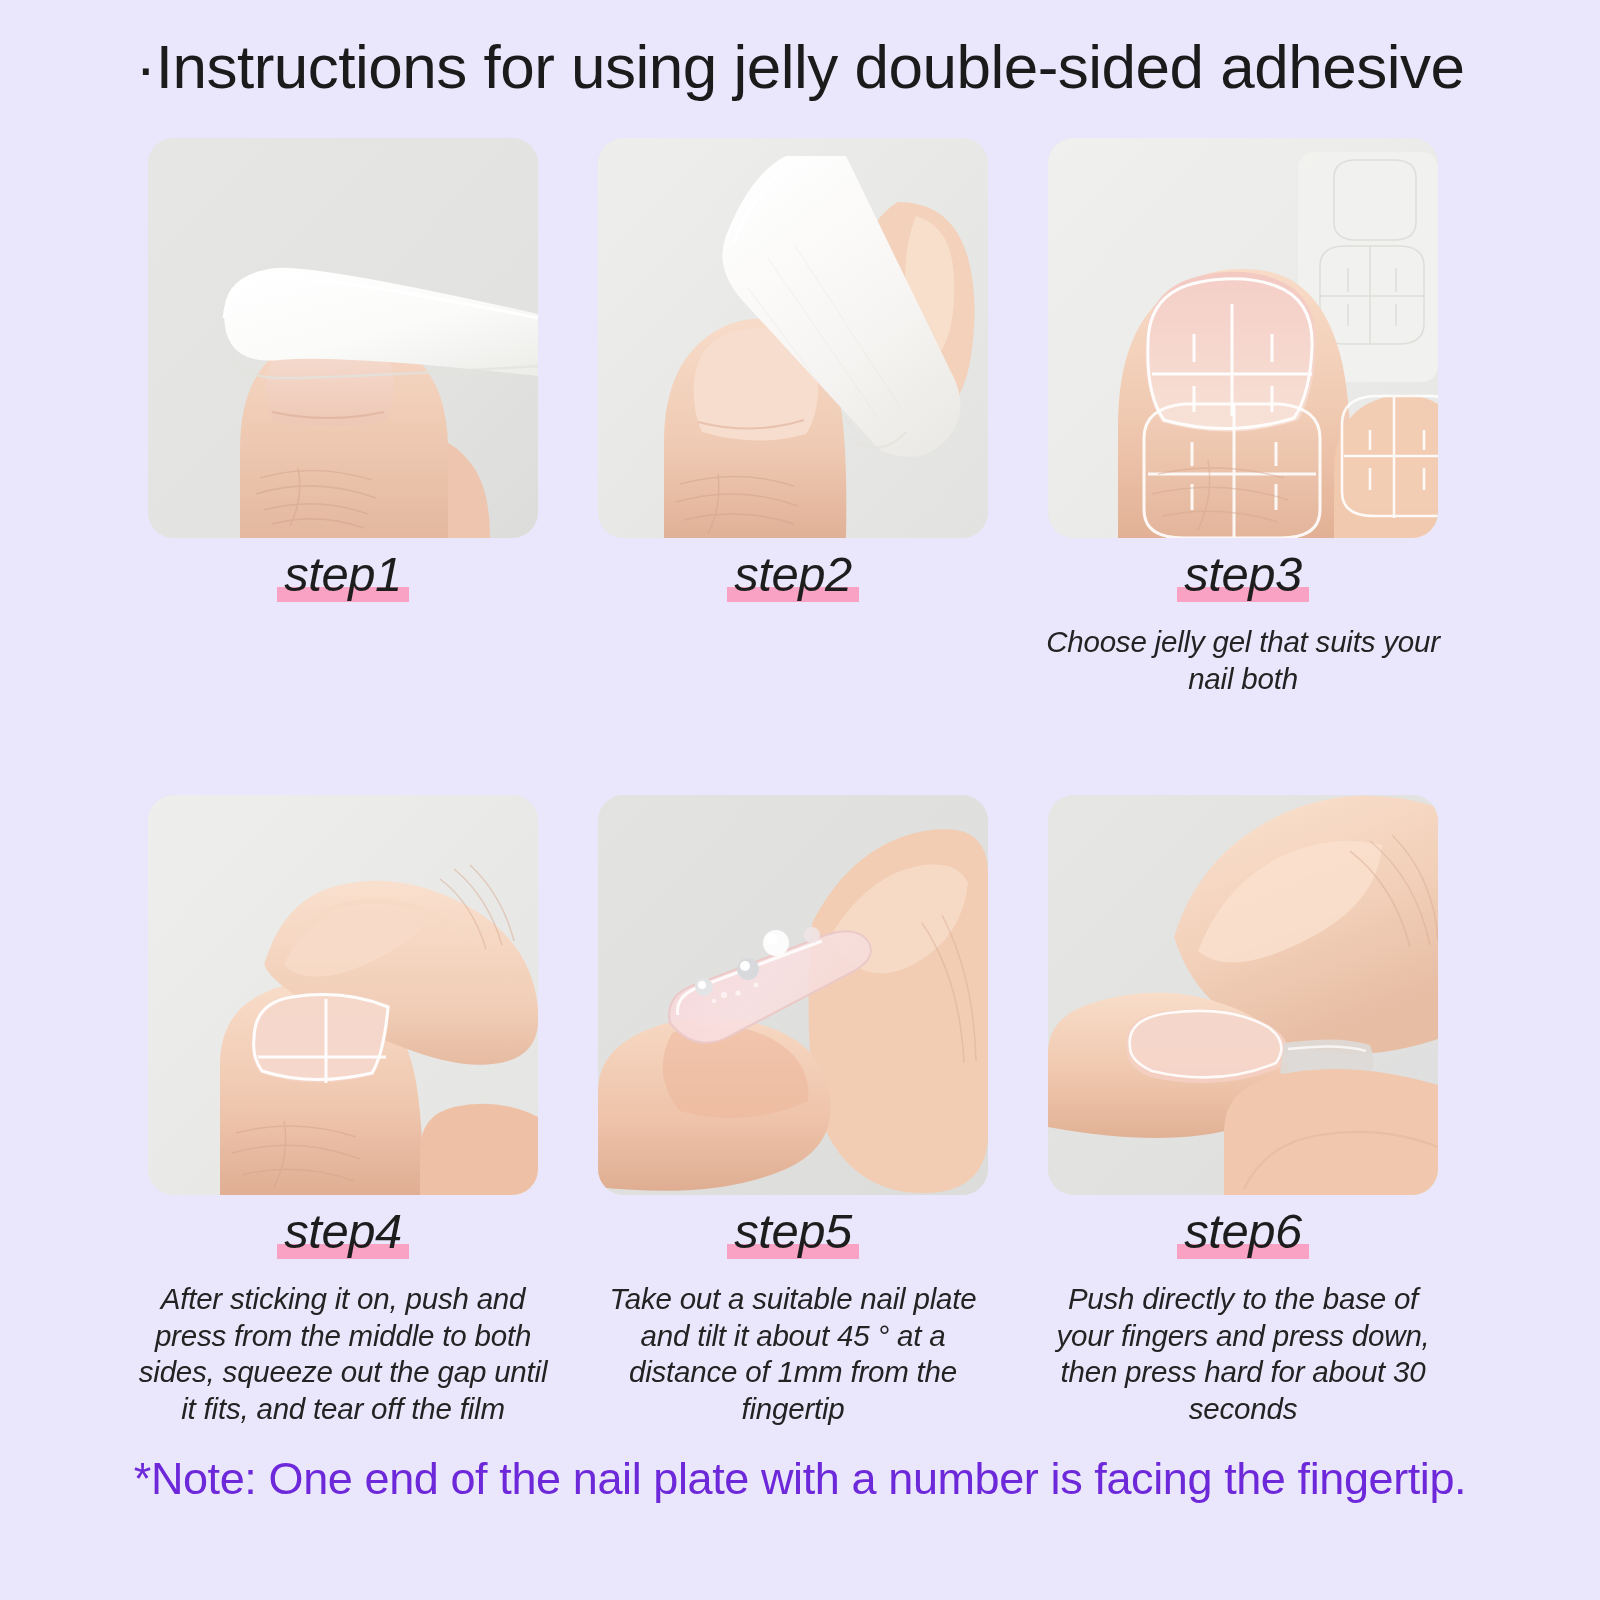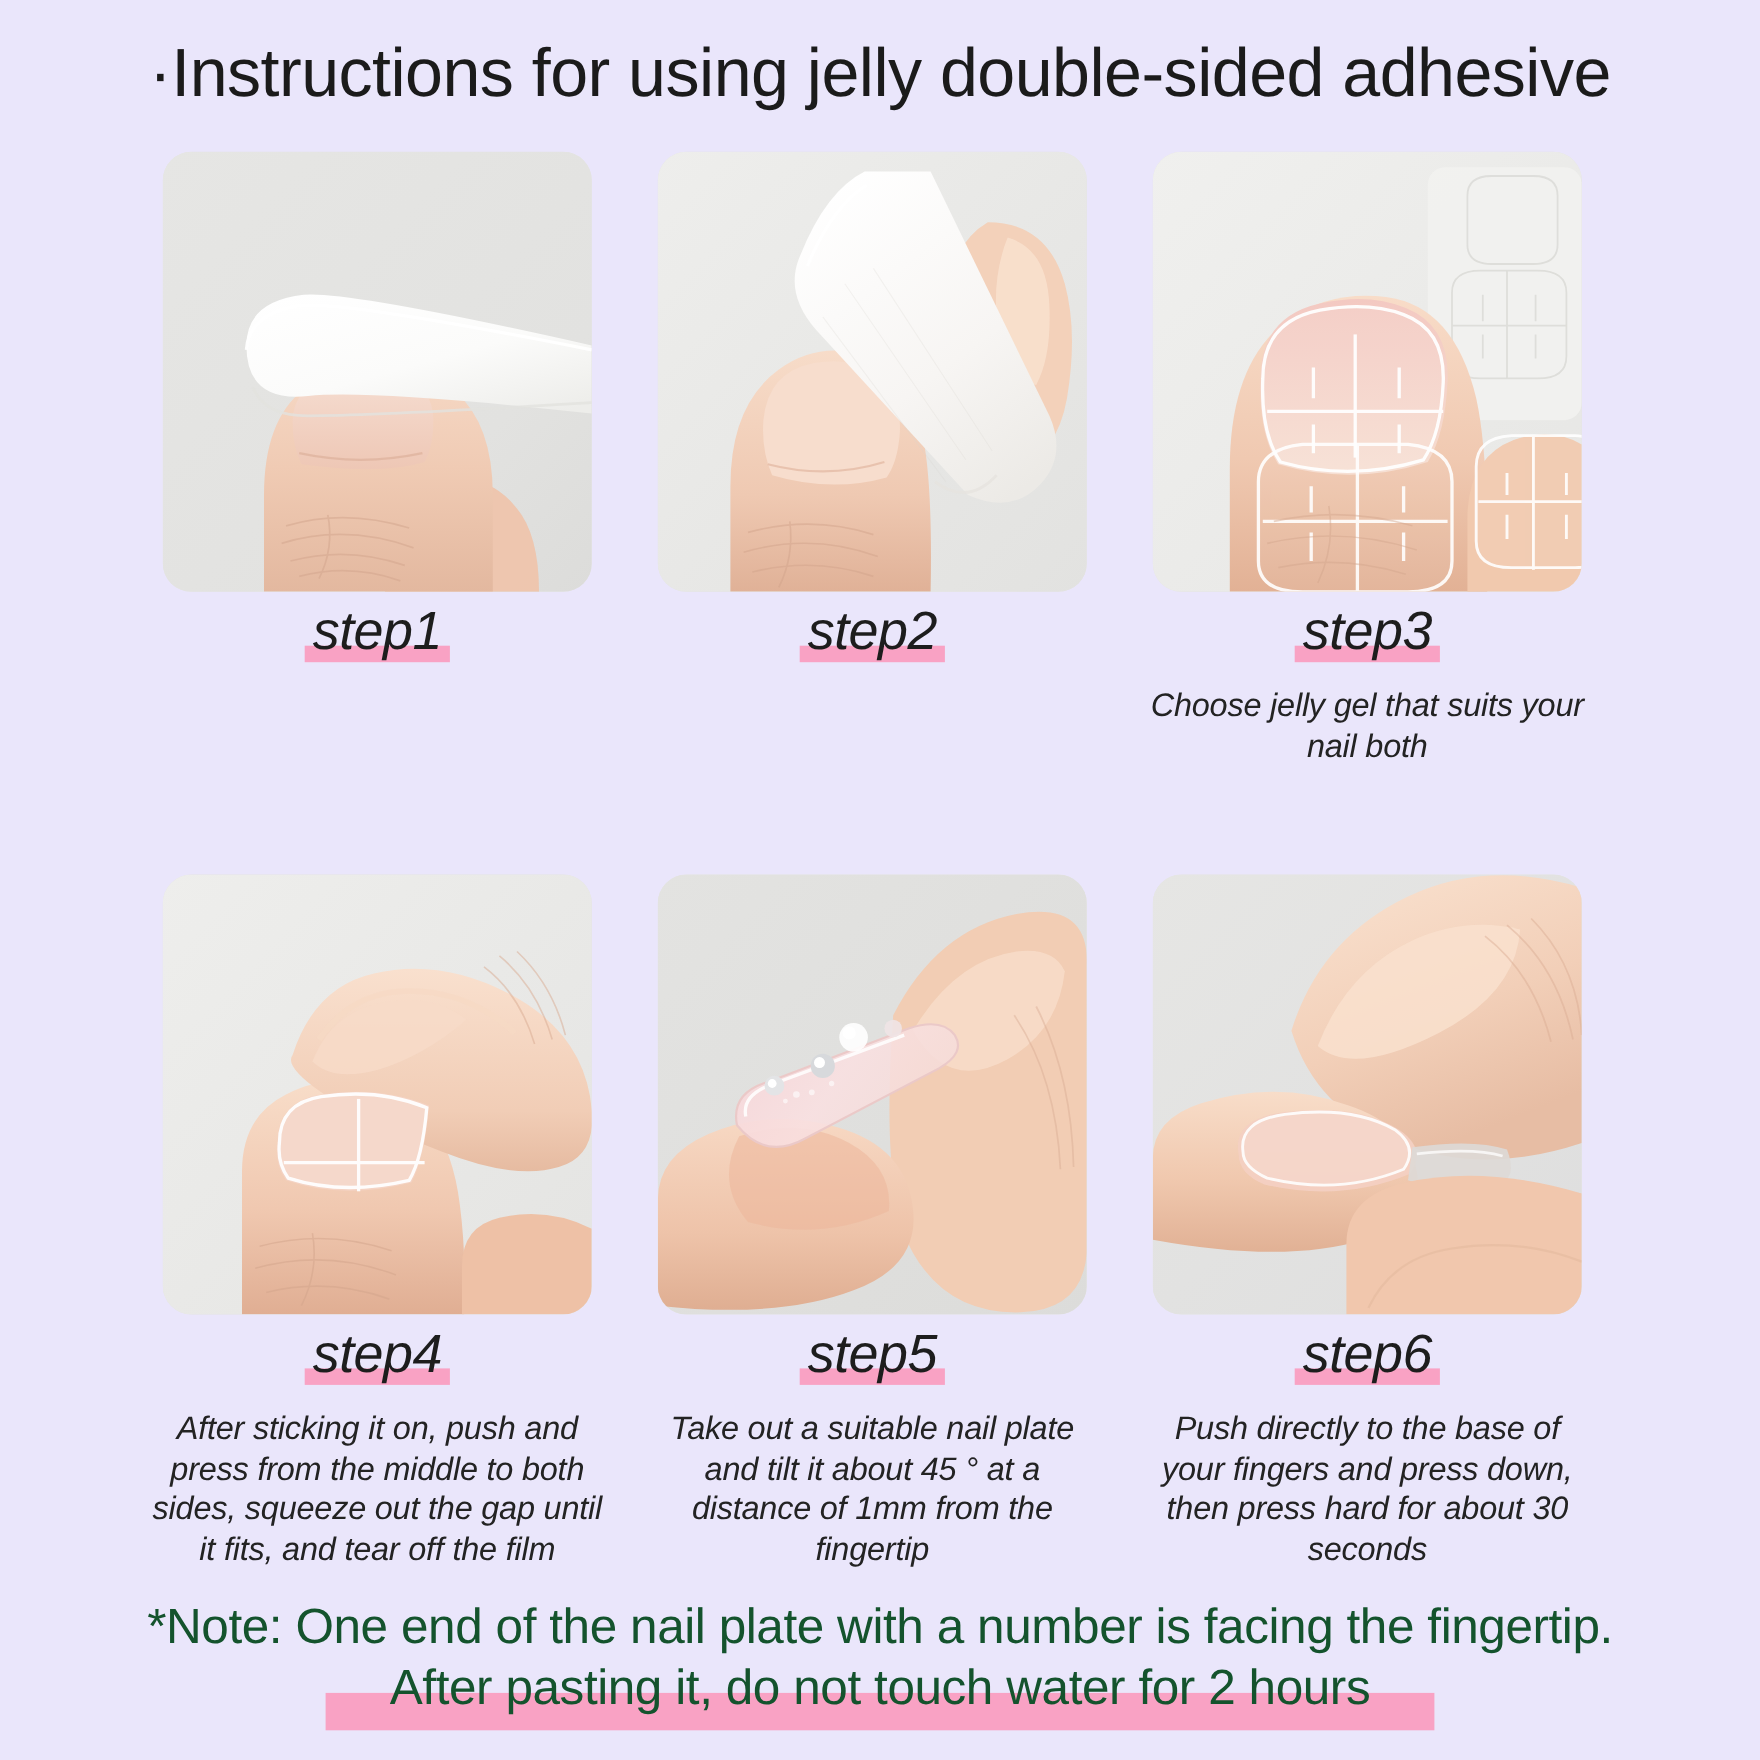--- a/index.html
+++ b/index.html
@@ -108,21 +108,21 @@
     position: absolute;
     left: 0;
     top: 1452px;
     width: 1600px;
     text-align: center;
   }
   .note-line {
     position: relative;
     font-size: 45px;
     line-height: 1.22;
-    color: #14532d;
+    color: #6d28d9;
     letter-spacing: -0.4px;
     white-space: nowrap;
   }
   .note-line-2-wrap {
     position: relative;
     display: block;
   }
   #note-highlight-bar {
     position: absolute;
     left: 50%;
@@ -485,17 +485,13 @@
         <div class="step-label-text">step6</div>
       </div>
       <div class="step-caption">Push directly to the base of your fingers and press down, then press hard for about 30 seconds</div>
     </div>
 
   </div>
 </div>
 
 <div id="bottom-note">
   <div class="note-line">*Note: One end of the nail plate with a number is facing the fingertip.</div>
-  <div class="note-line note-line-2-wrap">
-    <div id="note-highlight-bar"></div>
-    <span class="note-line-2">After pasting it, do not touch water for 2 hours</span>
-  </div>
 </div>
 
 </body></html>

